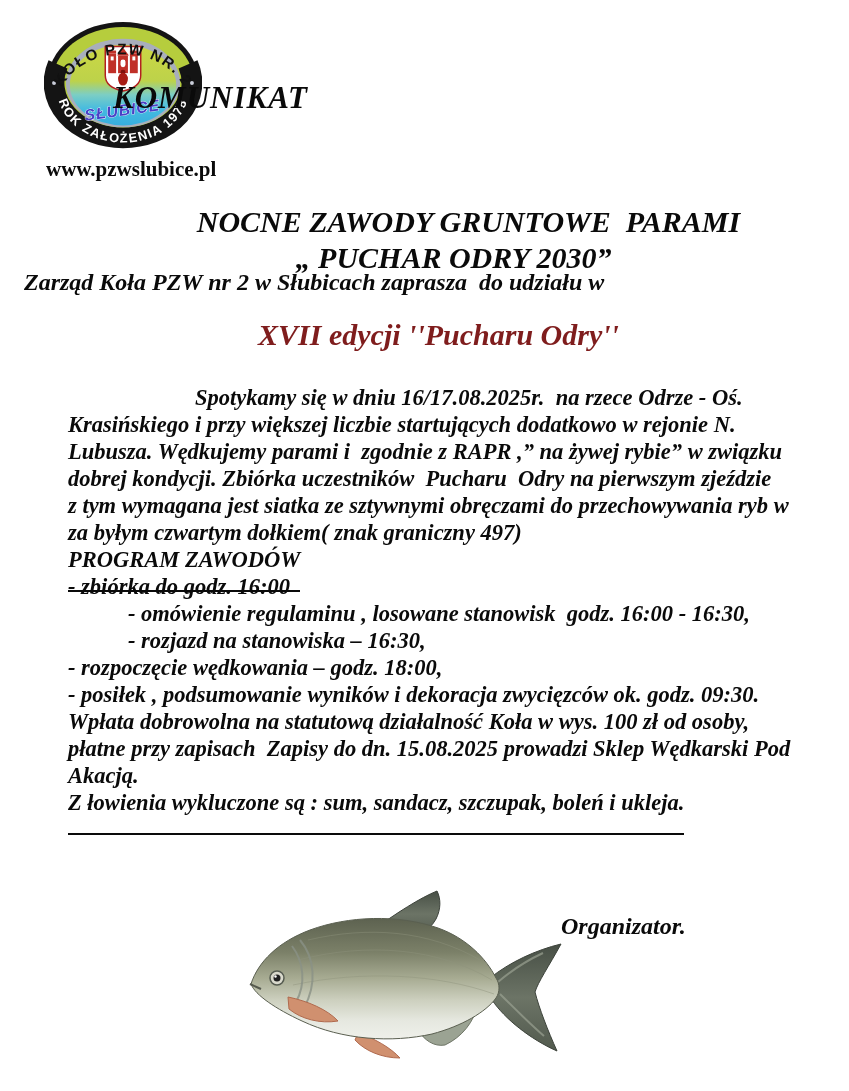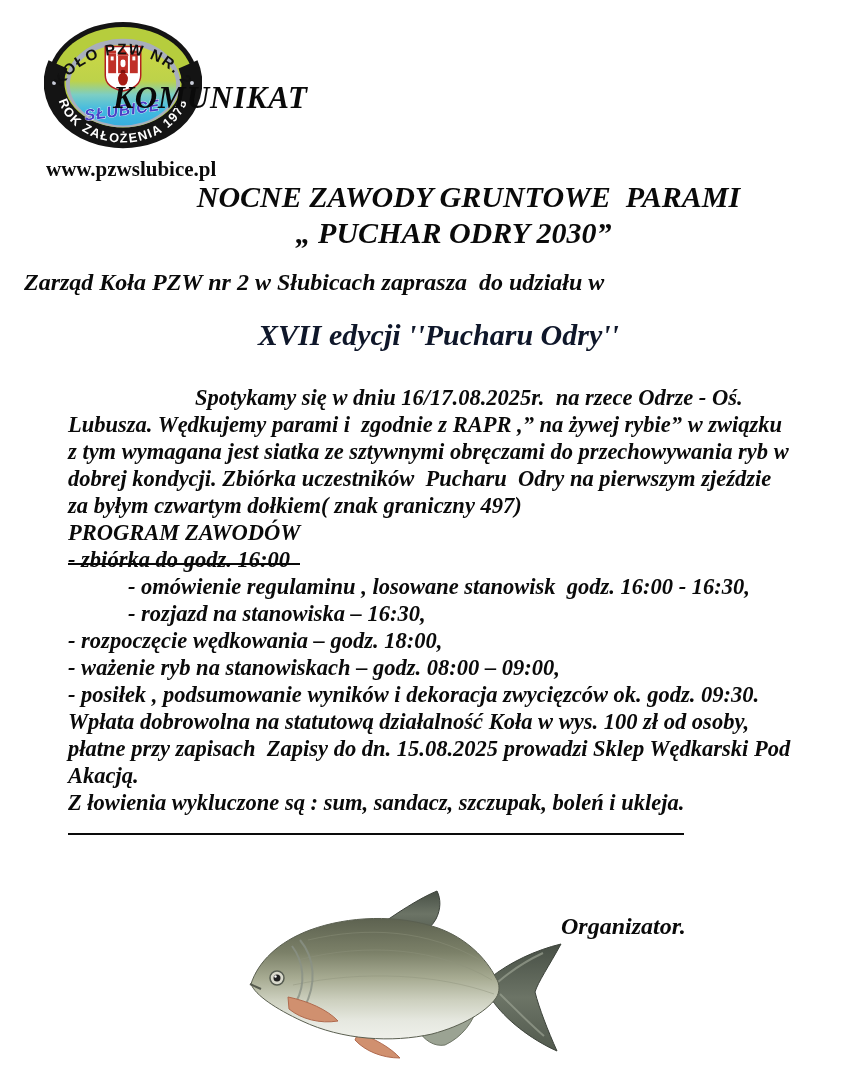--- a/index.html
+++ b/index.html
@@ -8,21 +8,21 @@
     background:#ffffff; overflow:hidden;
     font-family:"Liberation Serif","DejaVu Serif",serif; color:#0a0a0a;
   }
   .line{white-space:pre;}
   .logo-block{position:absolute; left:44px; top:20px; width:180px;}
   .website{font-weight:bold; font-size:21px; margin-top:1px; margin-left:2px; letter-spacing:0px;}
   .doc-title{position:absolute; top:80px; left:113px; right:0; text-align:left;
     font-size:31px; font-weight:bold; font-style:italic; letter-spacing:1px;}
   .event-title{position:absolute; top:179px; left:0; right:0; text-align:center;
     font-size:30px; font-weight:bold; font-style:italic; line-height:36px;}
-  .event-title .l1{padding-left:88px;}
+  .event-title .l1{padding-left:88px;margin-top:25px;}
   .event-title .l2{padding-left:58px;}
   .invitation{position:absolute; top:269px; left:24px; right:0; 
     font-size:24px; font-weight:bold; font-style:italic;}
   .edition{position:absolute; top:318px; left:28px; right:0; text-align:center;
     font-size:30px; font-weight:bold; font-style:italic;}
   .body-text{position:absolute; top:384px; left:68px; width:740px;
     font-size:22.5px; line-height:27px; font-weight:bold; font-style:italic;}
   .indent-first{padding-left:127px;}
   .sub{padding-left:60px;}
   .u{border-bottom:2.5px solid #0a0a0a; padding-bottom:18px;}
@@ -84,36 +84,36 @@
 
   <div class="doc-title">KOMUNIKAT</div>
 
   <div class="event-title">
     <div class="line l1">NOCNE ZAWODY GRUNTOWE  PARAMI</div>
     <div class="line l2">„ PUCHAR ODRY 2030”</div>
   </div>
 
   <div class="invitation line">Zarząd Koła PZW nr 2 w Słubicach zaprasza  do udziału w</div>
 
-  <div class="edition line" style="color:#0f172a">XVII edycji ''Pucharu Odry''</div>
+  <div class="edition line" style="color:#7f1d1d">XVII edycji ''Pucharu Odry''</div>
 
   <div class="body-text">
     <div class="line indent-first">Spotykamy się w dniu 16/17.08.2025r.  na rzece Odrze - Oś.</div>
+    <div class="line">Krasińskiego i przy większej liczbie startujących dodatkowo w rejonie N.</div>
     <div class="line">Lubusza. Wędkujemy parami i  zgodnie z RAPR ,” na żywej rybie” w związku</div>
+    <div class="line">dobrej kondycji. Zbiórka uczestników  Pucharu  Odry na pierwszym zjeździe</div>
     <div class="line">z tym wymagana jest siatka ze sztywnymi obręczami do przechowywania ryb w</div>
-    <div class="line">dobrej kondycji. Zbiórka uczestników  Pucharu  Odry na pierwszym zjeździe</div>
     <div class="line">za byłym czwartym dołkiem( znak graniczny 497)</div>
 
     <div class="line"><span class="u">PROGRAM ZAWODÓW</span></div>
 
     <div class="line">- zbiórka do godz. 16:00</div>
     <div class="line sub">- omówienie regulaminu , losowane stanowisk  godz. 16:00 - 16:30,</div>
     <div class="line sub">- rozjazd na stanowiska – 16:30,</div>
     <div class="line">- rozpoczęcie wędkowania – godz. 18:00,</div>
-    <div class="line">- ważenie ryb na stanowiskach – godz. 08:00 – 09:00,</div>
     <div class="line">- posiłek , podsumowanie wyników i dekoracja zwycięzców ok. godz. 09:30.</div>
 
     <div class="line">Wpłata dobrowolna na statutową działalność Koła w wys. 100 zł od osoby,</div>
     <div class="line">płatne przy zapisach  Zapisy do dn. 15.08.2025 prowadzi Sklep Wędkarski Pod</div>
     <div class="line">Akacją.</div>
 
     <div class="line"><span class="u">Z łowienia wykluczone są : sum, sandacz, szczupak, boleń i ukleja.</span></div>
   </div>
 
   <div class="organizer">Organizator.</div>

